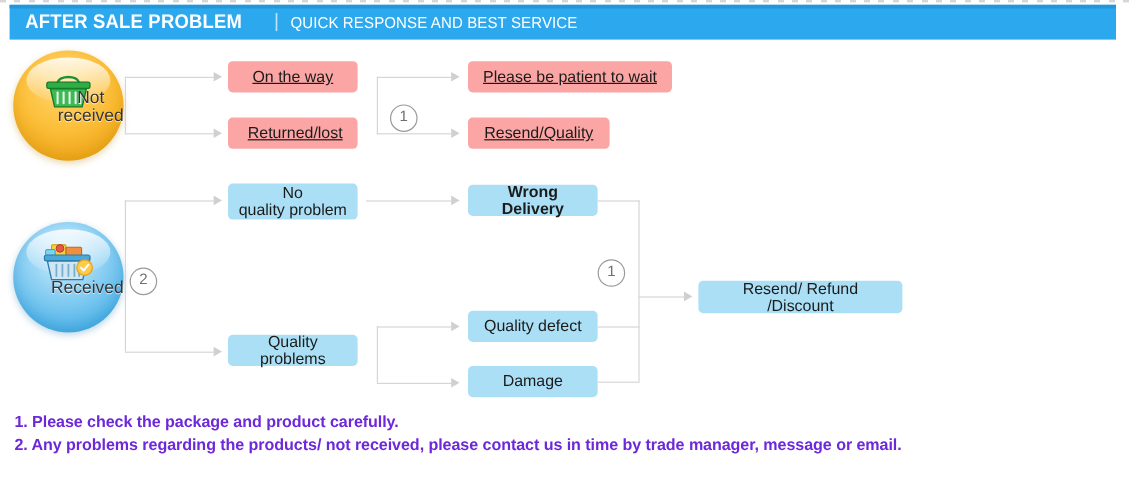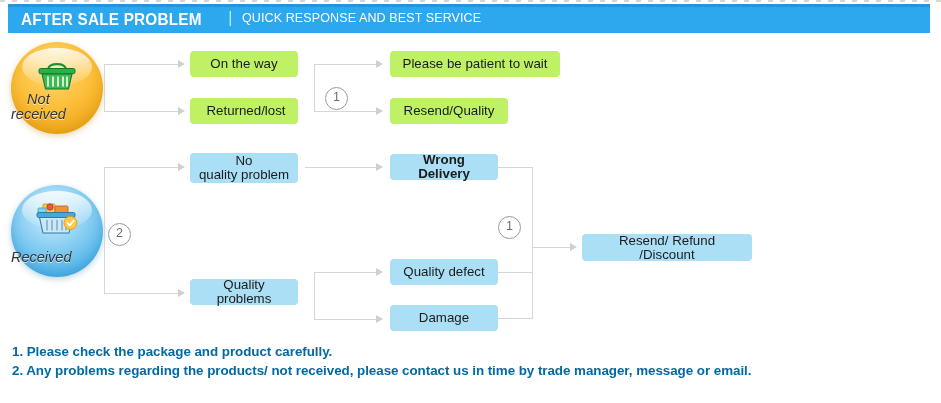--- a/index.html
+++ b/index.html
@@ -47,20 +47,21 @@
     left: 0; top: 0;
     width: 100%; height: 3px;
     background: #2597d8;
   }
   .header-inner {
     position: absolute;
     left: 13px;
     top: 50%;
     transform: translateY(-50%);
     display: flex;
+    align-items: center;
     white-space: nowrap;
   }
   .header-title {
     color: #ffffff;
     font-size: 16.5px;
     font-weight: 700;
     letter-spacing: .2px;
     font-family: "Liberation Sans", sans-serif;
     transform: scaleX(.93);
     transform-origin: left center;
@@ -88,25 +89,24 @@
     width: 941px; height: 305px;
   }
 
   
   .badge {
     position: absolute;
     width: 92px; height: 92px;
     border-radius: 50%;
     display: flex;
     flex-direction: column;
-    align-items: flex-start;
+    align-items: flex-end;
     justify-content: flex-end;
     box-sizing: border-box;
-    padding-bottom: 13px;
-    font-style: italic;
+    padding-bottom: 30px;
   }
   .badge .badge-label {
     position: relative;
     z-index: 3;
     color: #343434;
     font-size: 14.5px;
     line-height: 14.5px;
     text-align: center;
     font-family: "Liberation Sans", sans-serif;
     text-shadow: 0 1px 0 rgba(255,255,255,.7);
@@ -147,21 +147,21 @@
     display: flex;
     align-items: center;
     justify-content: center;
     text-align: center;
     color: #1b1b1b;
     font-family: "Liberation Sans", sans-serif;
     font-size: 13.3px;
     line-height: 14px;
     padding: 0 8px;
   }
-  .node.yellow { background: #bef264; }
+  .node.yellow { background: #fca5a5; text-decoration: underline; }
   .node.blue   { background: #aadff6; }
   .node.multiline { line-height: 14.5px; }
 
   
   .ln {
     position: absolute;
     background: #d6d6d6;
   }
   .ln.h { height: 1.4px; }
   .ln.v { width: 1.4px; }
@@ -189,21 +189,21 @@
   }
 
   
   .notes {
     position: absolute;
     left: 12px;
     top: 342px;
     width: 910px;
   }
   .note-line {
-    color: #0369a1;
+    color: #6d28d9;
     font-size: 13.4px;
     font-weight: 700;
     line-height: 19px;
     letter-spacing: -.05px;
     font-family: "Liberation Sans", sans-serif;
     white-space: nowrap;
   }
 </style>
 </head>
 <body>

